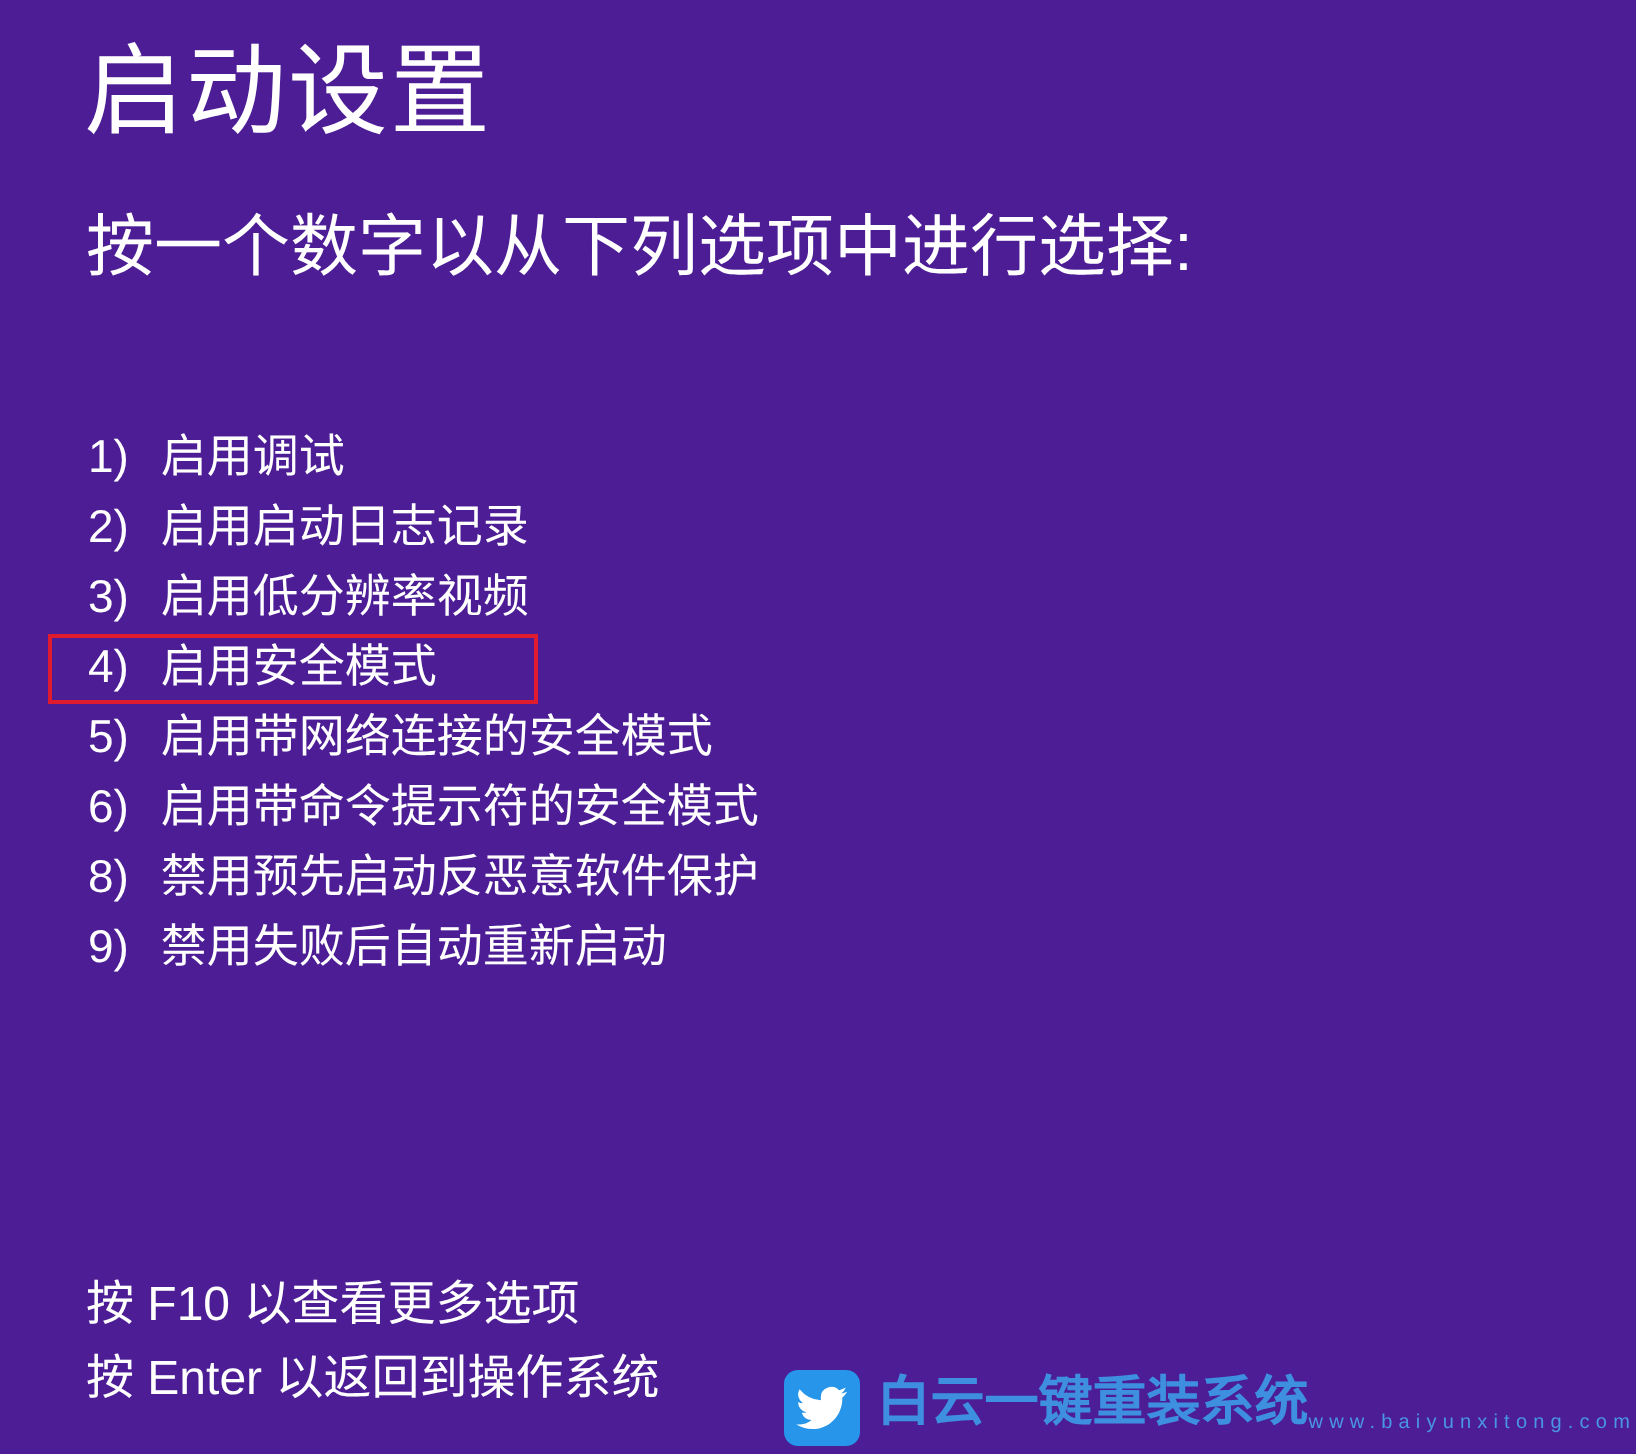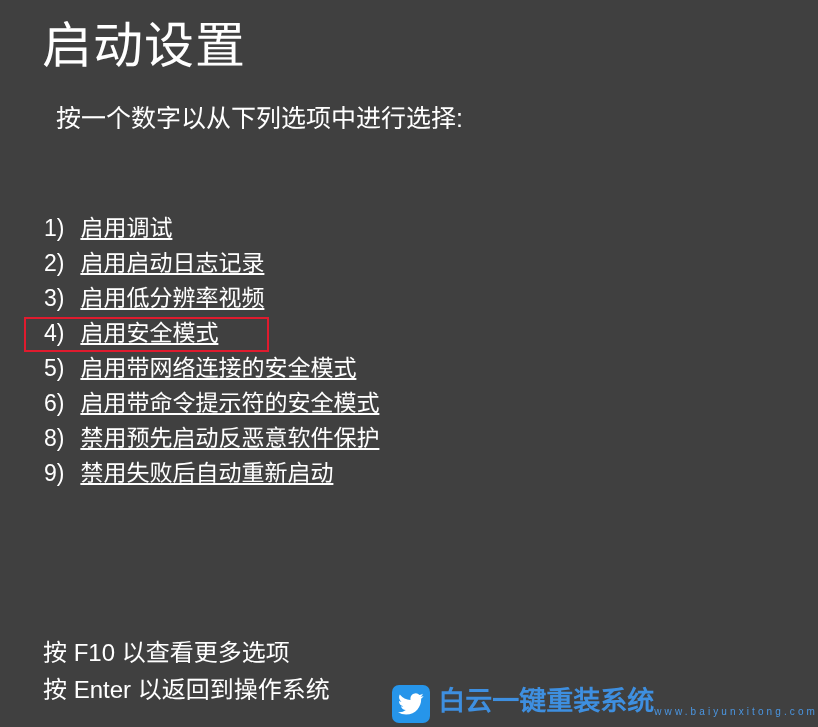--- a/index.html
+++ b/index.html
@@ -5,21 +5,21 @@
 <style>
   html, body {
     margin: 0;
     padding: 0;
     background: #0663ce;
   }
   #screen {
     position: relative;
     width: 818px;
     height: 727px;
-    background: #404040;
+    background: #4c1d95;
     overflow: hidden;
     font-family: "Liberation Sans", "DejaVu Sans", sans-serif;
     color: #ffffff;
     -webkit-font-smoothing: antialiased;
   }
 
   
   .page-title {
     position: absolute;
     left: 42px;
@@ -28,23 +28,23 @@
     font-weight: 400;
     letter-spacing: 1px;
     line-height: 1.2;
     color: #ffffff;
     white-space: nowrap;
   }
 
   
   .intro-primary {
     position: absolute;
-    left: 56px;
+    left: 43px;
     top: 102px;
-    font-size: 25px;
+    font-size: 34px;
     font-weight: 400;
     line-height: 1.3;
     white-space: nowrap;
   }
   .intro-secondary {
     position: absolute;
     left: 43px;
     top: 152px;
     font-size: 19px;
     font-weight: 400;
@@ -68,21 +68,20 @@
     font-weight: 400;
     white-space: nowrap;
     color: #ffffff;
   }
   .option-num {
     display: inline-block;
     min-width: 30px;
   }
   .option-label {
     display: inline;
-    text-decoration: underline;
   }
 
   
   .highlight-box {
     position: absolute;
     left: 24px;
     top: 317px;
     width: 245px;
     height: 35px;
     border: 2px solid #e01b2e;

